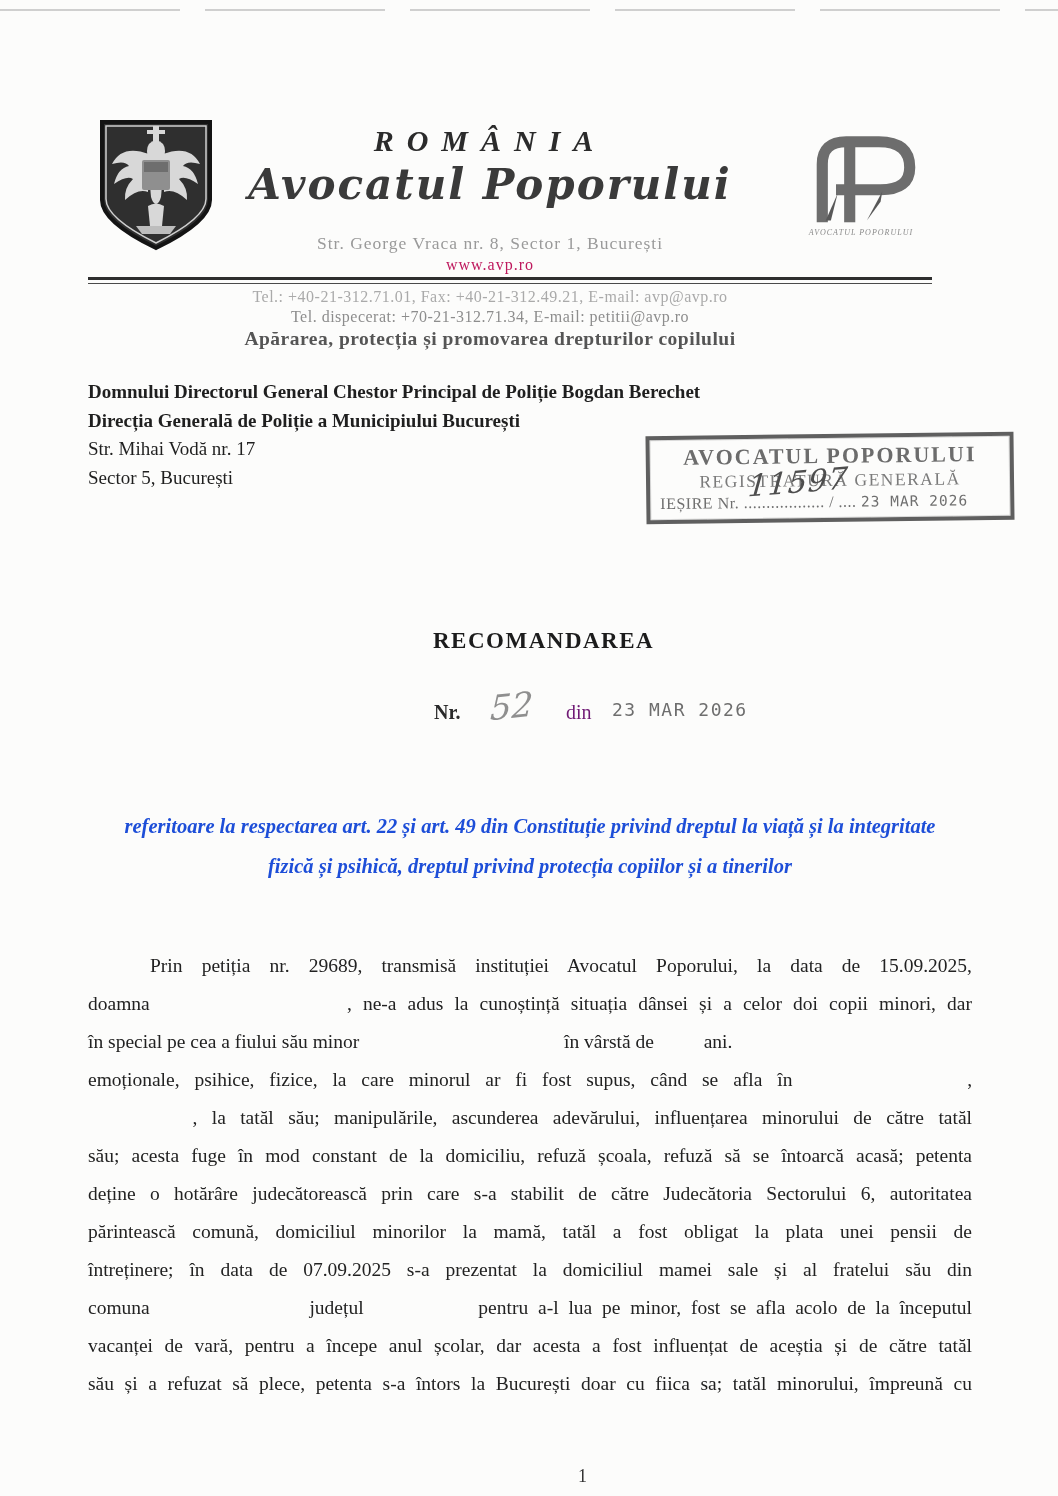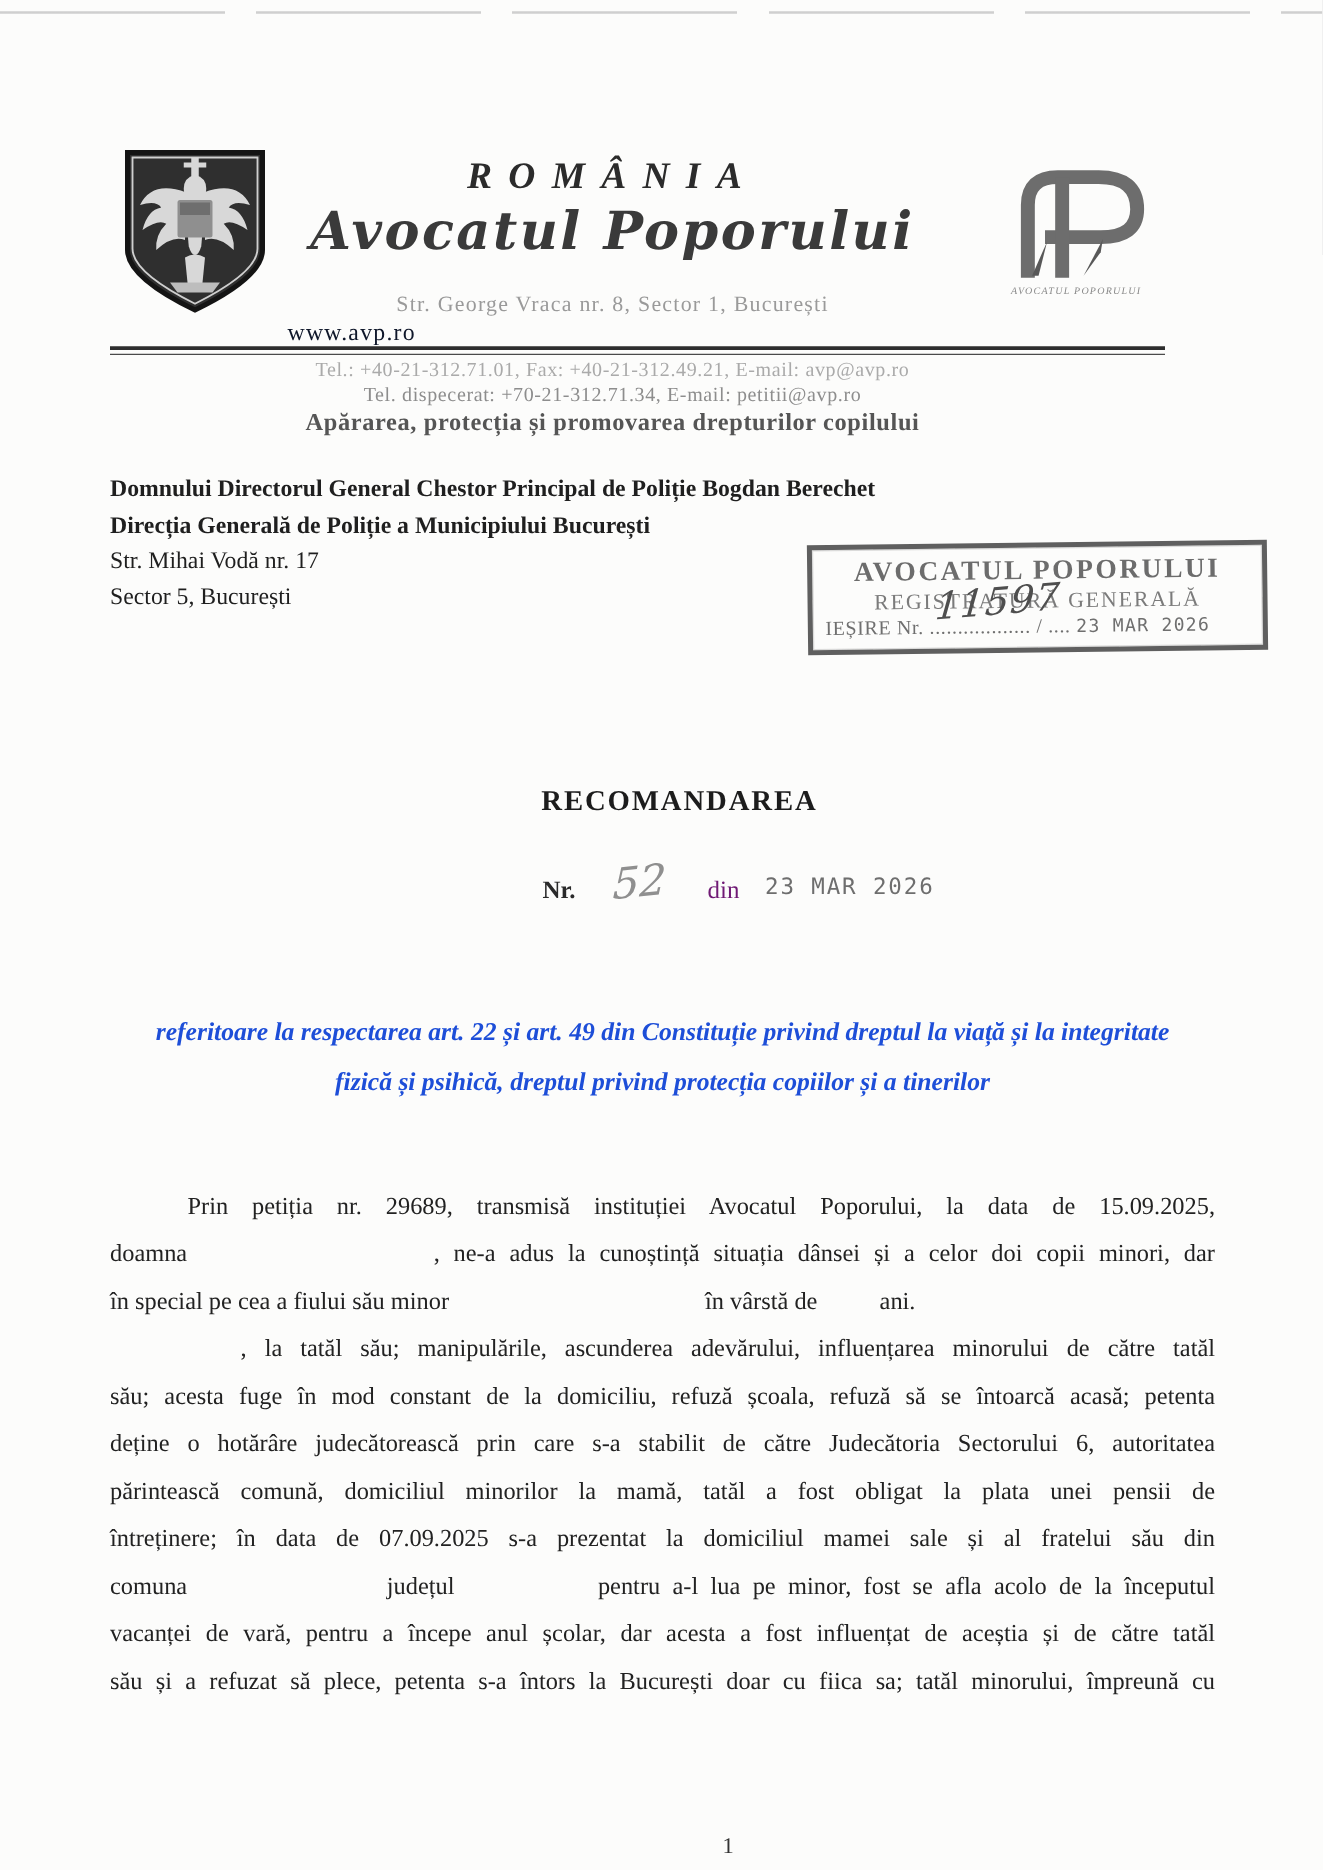--- a/index.html
+++ b/index.html
@@ -23,22 +23,22 @@
   .script-name {
     position:absolute; left:230px; top:160px; width:520px; text-align:center;
     font-family:"DejaVu Serif", serif; font-style:italic; font-weight:bold;
     font-size:42px; letter-spacing:2px; color:#3a3a3a;
   }
   .addr {
     position:absolute; left:230px; top:233px; width:520px; text-align:center;
     font-size:17.5px; color:#9a9a9a; letter-spacing:1px;
   }
   .site {
-    position:absolute; left:230px; top:256px; width:520px; text-align:left;
-    font-size:19px; color:#0f172a; letter-spacing:1px;
+    position:absolute; left:230px; top:256px; width:520px; text-align:center;
+    font-size:16px; color:#be185d; letter-spacing:1px;
   }
   .ap-logo { position:absolute; left:800px; top:124px; width:120px; height:118px; }
   .ap-caption {
     position:absolute; left:796px; top:228px; width:130px; text-align:center;
     font-size:8px; color:#8a8a8a; letter-spacing:1px; font-style:italic;
   }
   .rule {
     position:absolute; left:88px; top:277px; width:844px; height:7px;
     border-top:3.5px solid #2e2e2e; border-bottom:1.5px solid #4a4a4a;
   }
@@ -175,20 +175,21 @@
 
   <div class="subject">
     <div class="sline">referitoare la respectarea art. 22 și art. 49 din Constituție privind dreptul la viață și la integritate</div>
     <div class="sline">fizică și psihică, dreptul privind protecția copiilor și a tinerilor</div>
   </div>
 
   <div class="body" id="body-lines">
       <div class="body-line just" style="text-indent: 62px;"><span>Prin petiția nr. 29689, transmisă instituției Avocatul Poporului, la data de 15.09.2025,</span> </div>
       <div class="body-line just"><span>doamna</span> <span class="gap" style="width: 175px;"></span> <span>, ne-a adus la cunoștință situația dânsei și a celor doi copii minori, dar</span> </div>
       <div class="body-line"><span>în special pe cea a fiului său minor</span> <span class="gap" style="width: 195px;"></span> <span>în vârstă de</span> <span class="gap" style="width: 40px;"></span> <span>ani.</span> </div>
+      <div class="body-line just"><span>emoționale, psihice, fizice, la care minorul ar fi fost supus, când se afla în</span> <span class="gap" style="width: 145px;"></span> <span>,</span> </div>
       <div class="body-line just"><span class="gap" style="width: 90px;"></span> <span>, la tatăl său; manipulările, ascunderea adevărului, influențarea minorului de către tatăl</span> </div>
       <div class="body-line just"><span>său; acesta fuge în mod constant de la domiciliu, refuză școala, refuză să se întoarcă acasă; petenta</span> </div>
       <div class="body-line just"><span>deține o hotărâre judecătorească prin care s-a stabilit de către Judecătoria Sectorului 6, autoritatea</span> </div>
       <div class="body-line just"><span>părintească comună, domiciliul minorilor la mamă, tatăl a fost obligat la plata unei pensii de</span> </div>
       <div class="body-line just"><span>întreținere; în data de 07.09.2025 s-a prezentat la domiciliul mamei sale și al fratelui său din</span> </div>
       <div class="body-line just"><span>comuna</span> <span class="gap" style="width: 140px;"></span> <span>județul</span> <span class="gap" style="width: 95px;"></span> <span>pentru a-l lua pe minor, fost se afla acolo de la începutul</span> </div>
       <div class="body-line just"><span>vacanței de vară, pentru a începe anul școlar, dar acesta a fost influențat de aceștia și de către tatăl</span> </div>
       <div class="body-line just"><span>său și a refuzat să plece, petenta s-a întors la București doar cu fiica sa; tatăl minorului, împreună cu</span> </div>
     </div>
 

